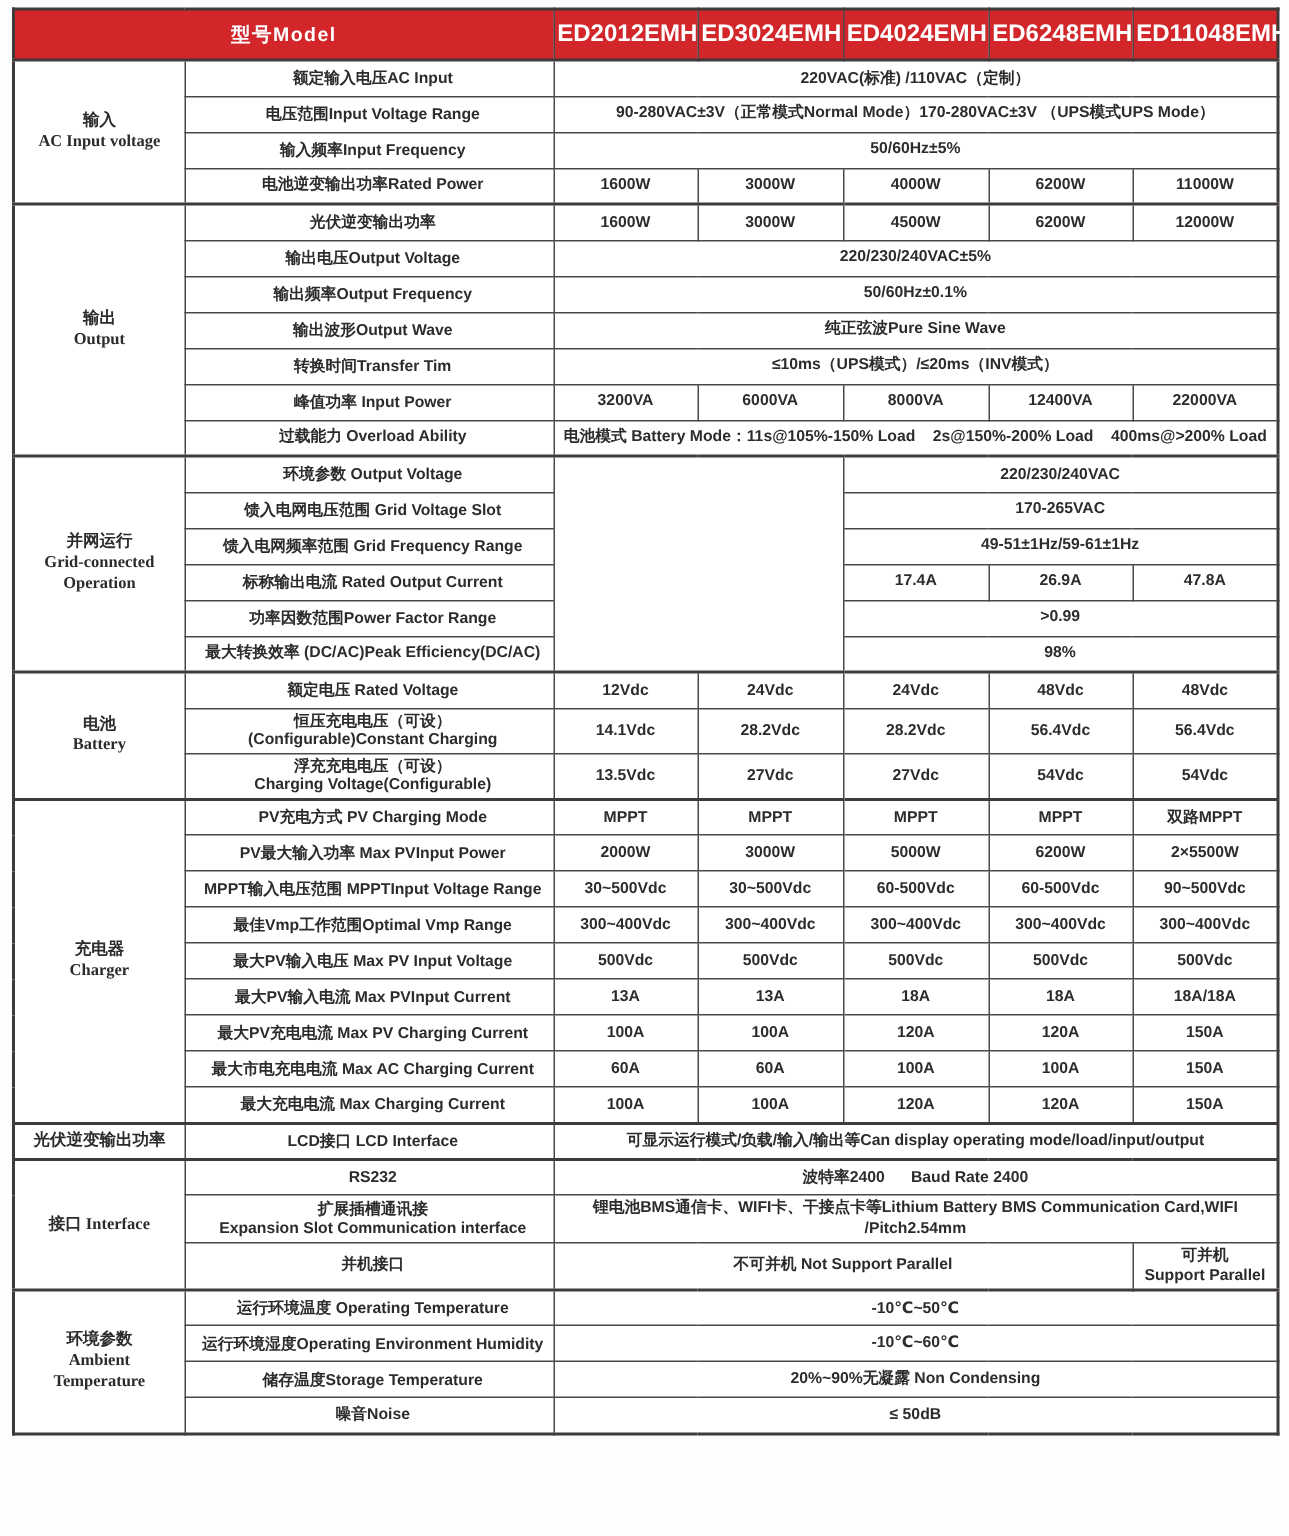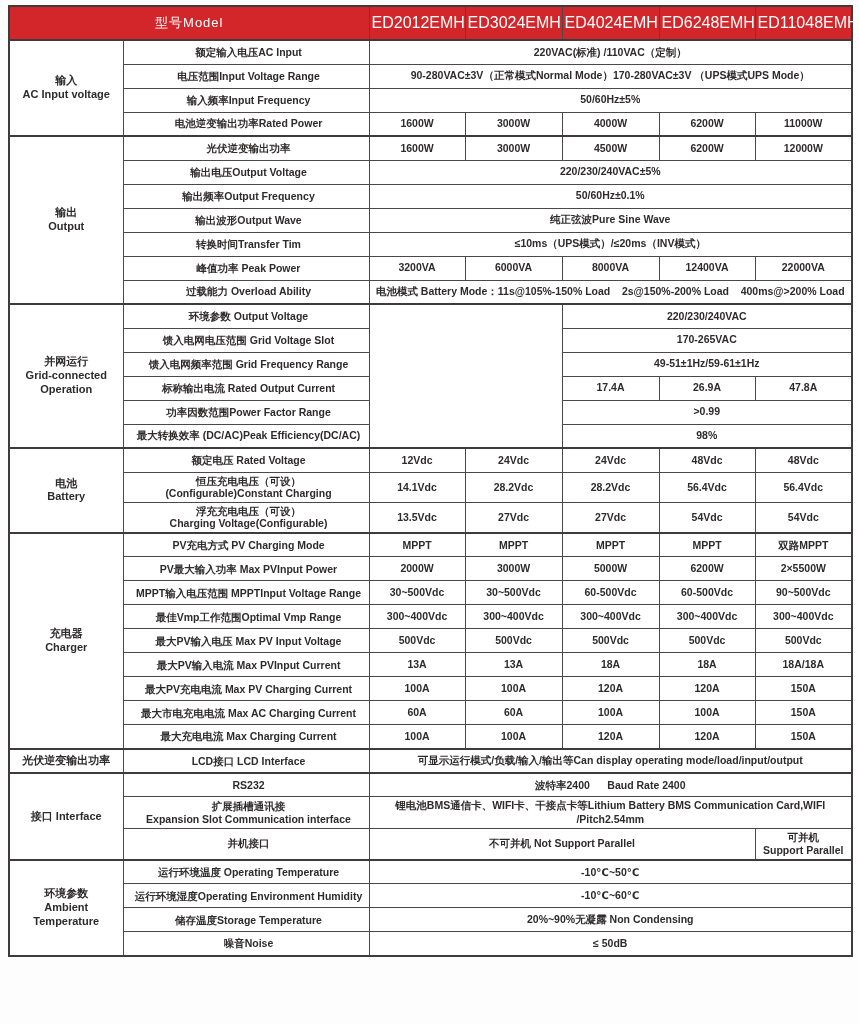--- a/index.html
+++ b/index.html
@@ -31,35 +31,36 @@
     box-sizing: border-box;
     vertical-align: middle;
   }
   
   table.spec-table { border: 2px solid #3f3b3b; }
   tr.section-start > td { border-top-width: 2px; border-top-color: #3f3b3b; }
 
   thead th {
     background: #d2262a;
     color: #ffffff;
-    font-weight: normal;
+    font-weight: bold;
     height: 34px;
     padding: 2px;
   }
   th.model-title { font-size: 13px; letter-spacing: 1px; }
   th.model-name  { font-size: 16px; }
 
   td.group-cell {
     text-align: center;
     font-weight: bold;
     font-size: 11px;
     line-height: 1.25;
     white-space: pre-line;
     padding: 2px;
     background: #ffffff;
+    font-family: Liberation Serif, serif;
   }
   td.label-cell {
     text-align: center;
     font-weight: bold;
     font-size: 10.5px;
     line-height: 1.2;
     white-space: pre-line;
     padding: 2px 2px 2px 7px;
     height: 24px;
     background: #ffffff;
@@ -142,21 +143,21 @@
         </tr>
         <tr>
           <td class="label-cell">输出波形Output Wave</td>
           <td class="value-cell" colspan="5">纯正弦波Pure Sine Wave</td>
         </tr>
         <tr>
           <td class="label-cell">转换时间Transfer Tim</td>
           <td class="value-cell" colspan="5">≤10ms（UPS模式）/≤20ms（INV模式）</td>
         </tr>
         <tr>
-          <td class="label-cell">峰值功率 Peak Power</td>
+          <td class="label-cell">峰值功率 Input Power</td>
           <td class="value-cell">3200VA</td>
           <td class="value-cell">6000VA</td>
           <td class="value-cell">8000VA</td>
           <td class="value-cell">12400VA</td>
           <td class="value-cell">22000VA</td>
         </tr>
         <tr>
           <td class="label-cell">过载能力 Overload Ability</td>
           <td class="value-cell" colspan="5">电池模式 Battery Mode：11s@105%-150% Load    2s@150%-200% Load    400ms@&gt;200% Load</td>
         </tr>

